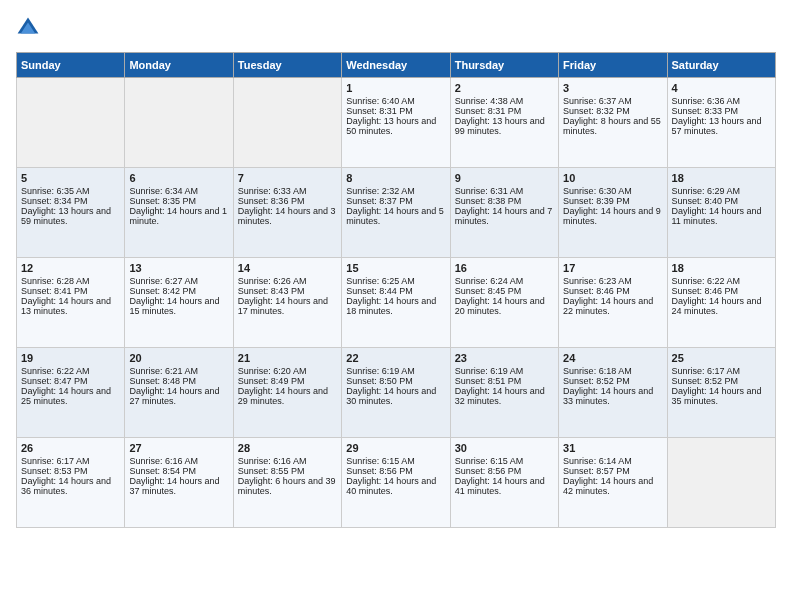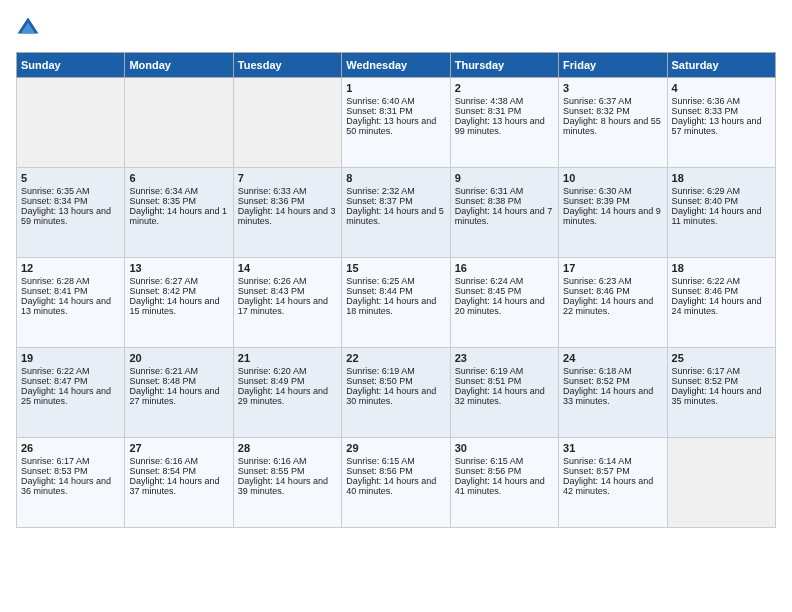--- a/index.html
+++ b/index.html
@@ -235,21 +235,21 @@
         <span>Sunrise: 6:17 AM</span><br>
         <span>Sunset: 8:53 PM</span><br>
         <span>Daylight: 14 hours and 36 minutes.</span></td>
         <td><span class="day-num">27</span>
         <span>Sunrise: 6:16 AM</span><br>
         <span>Sunset: 8:54 PM</span><br>
         <span>Daylight: 14 hours and 37 minutes.</span></td>
         <td><span class="day-num">28</span>
         <span>Sunrise: 6:16 AM</span><br>
         <span>Sunset: 8:55 PM</span><br>
-        <span>Daylight: 14 hours and 39 minutes.</span></td>
+        <span>Daylight: 6 hours and 39 minutes.</span></td>
         <td><span class="day-num">29</span>
         <span>Sunrise: 6:15 AM</span><br>
         <span>Sunset: 8:56 PM</span><br>
         <span>Daylight: 14 hours and 40 minutes.</span></td>
         <td><span class="day-num">30</span>
         <span>Sunrise: 6:15 AM</span><br>
         <span>Sunset: 8:56 PM</span><br>
         <span>Daylight: 14 hours and 41 minutes.</span></td>
         <td><span class="day-num">31</span>
         <span>Sunrise: 6:14 AM</span><br>

